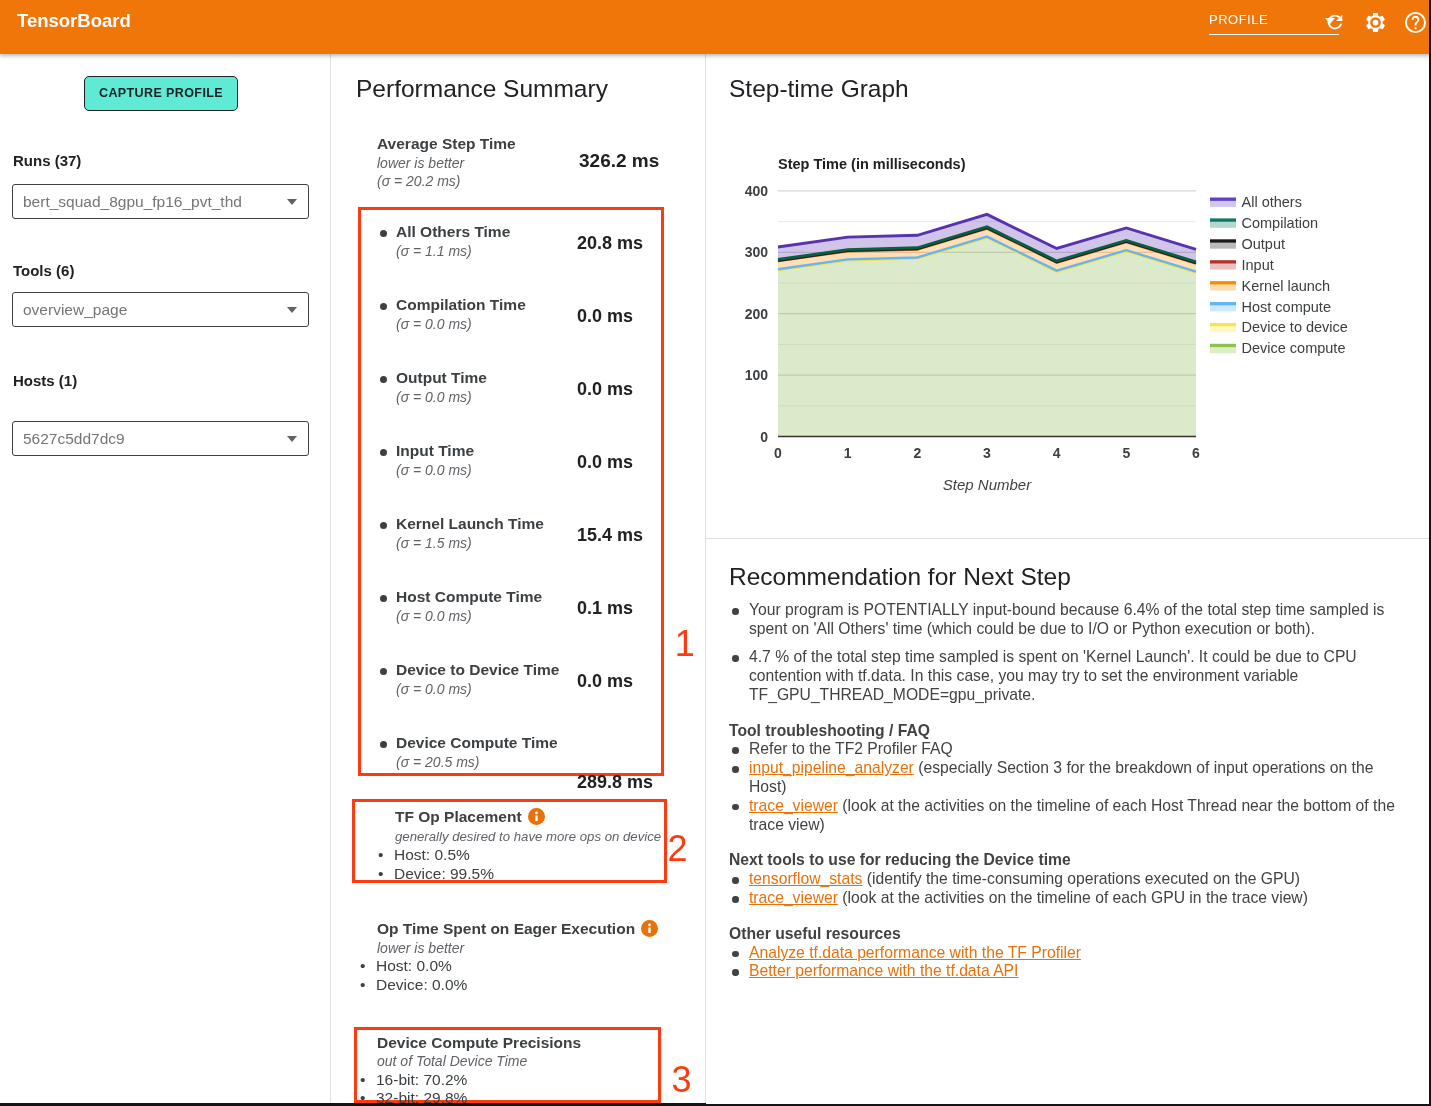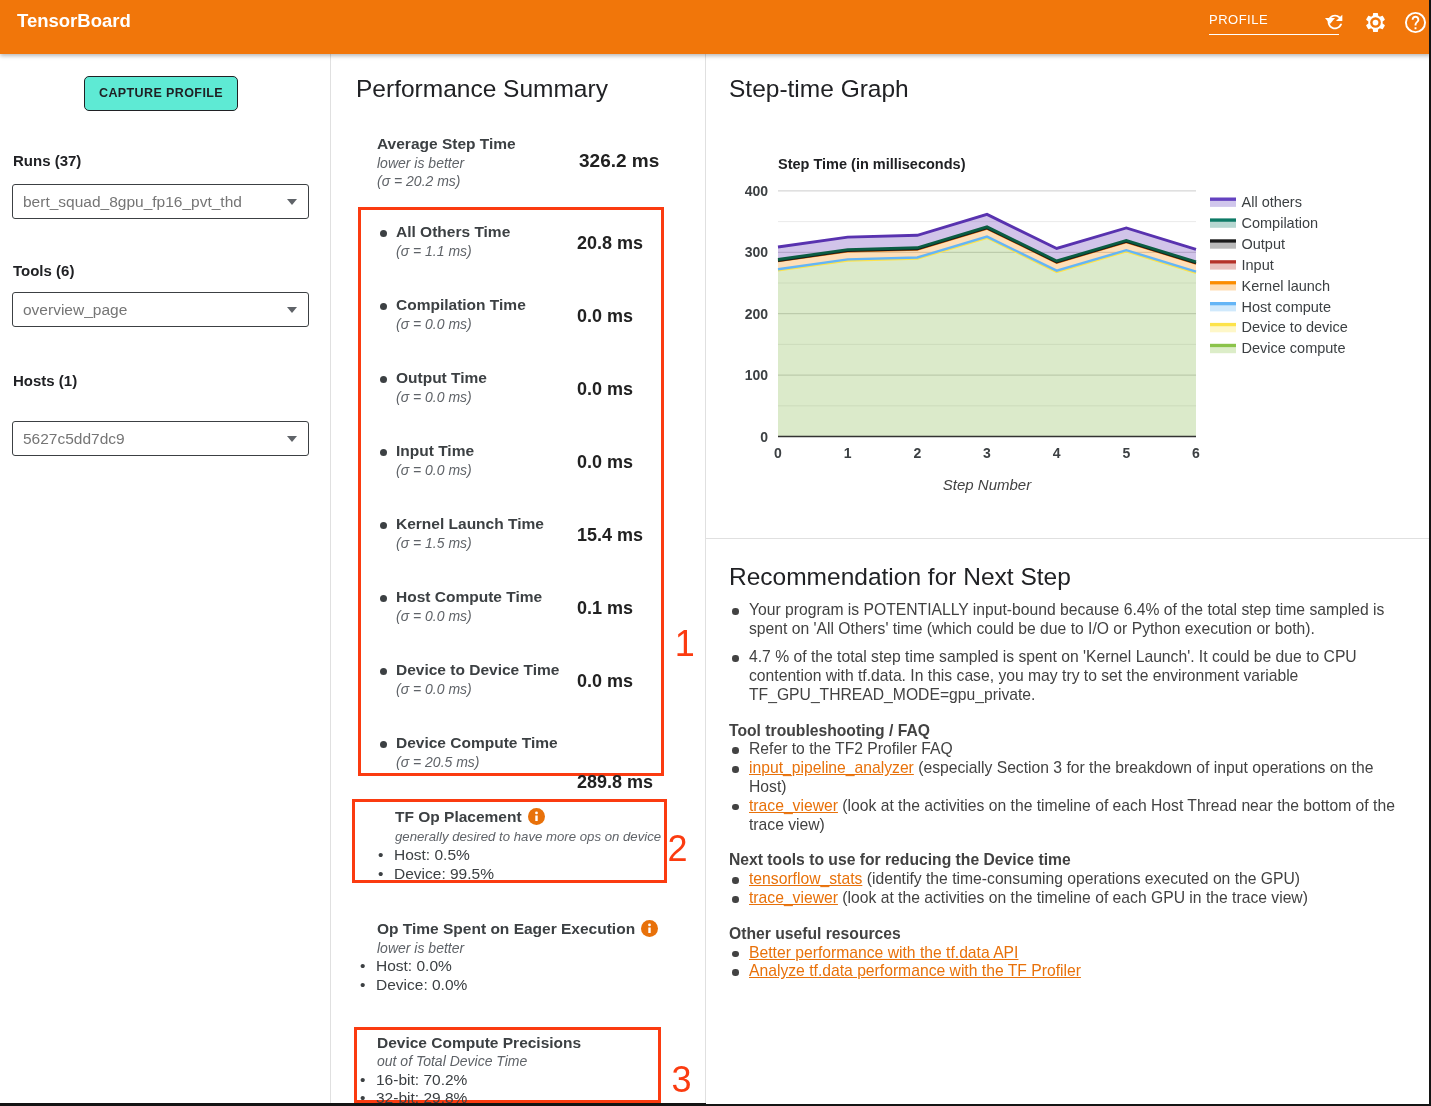--- a/index.html
+++ b/index.html
@@ -228,19 +228,19 @@
   <div class="bullet">Your program is POTENTIALLY input-bound because 6.4% of the total step time sampled is<br>spent on 'All Others' time (which could be due to I/O or Python execution or both).</div>
   <div class="bullet">4.7 % of the total step time sampled is spent on 'Kernel Launch'. It could be due to CPU<br>contention with tf.data. In this case, you may try to set the environment variable<br>TF_GPU_THREAD_MODE=gpu_private.</div>
   <div class="bhead">Tool troubleshooting / FAQ</div>
   <div class="bullet nb">Refer to the TF2 Profiler FAQ</div>
   <div class="bullet nb"><a>input_pipeline_analyzer</a> (especially Section 3 for the breakdown of input operations on the<br>Host)</div>
   <div class="bullet nb"><a>trace_viewer</a> (look at the activities on the timeline of each Host Thread near the bottom of the<br>trace view)</div>
   <div class="bhead">Next tools to use for reducing the Device time</div>
   <div class="bullet nb"><a>tensorflow_stats</a> (identify the time-consuming operations executed on the GPU)</div>
   <div class="bullet nb"><a>trace_viewer</a> (look at the activities on the timeline of each GPU in the trace view)</div>
   <div class="bhead">Other useful resources</div>
+  <div class="bullet nb"><a>Analyze tf.data performance with the TF Profiler</a></div>
   <div class="bullet nb"><a>Better performance with the tf.data API</a></div>
-  <div class="bullet nb"><a>Analyze tf.data performance with the TF Profiler</a></div>
 </div>
 
 <div class="blkbl"></div>
 <div class="blkbr"></div>
 <div class="blkr"></div>
 
 </body></html>

